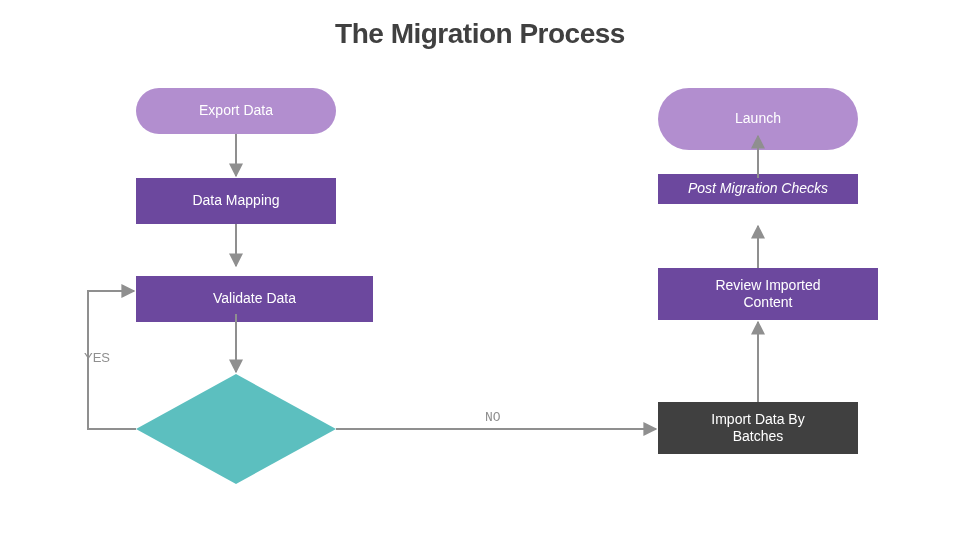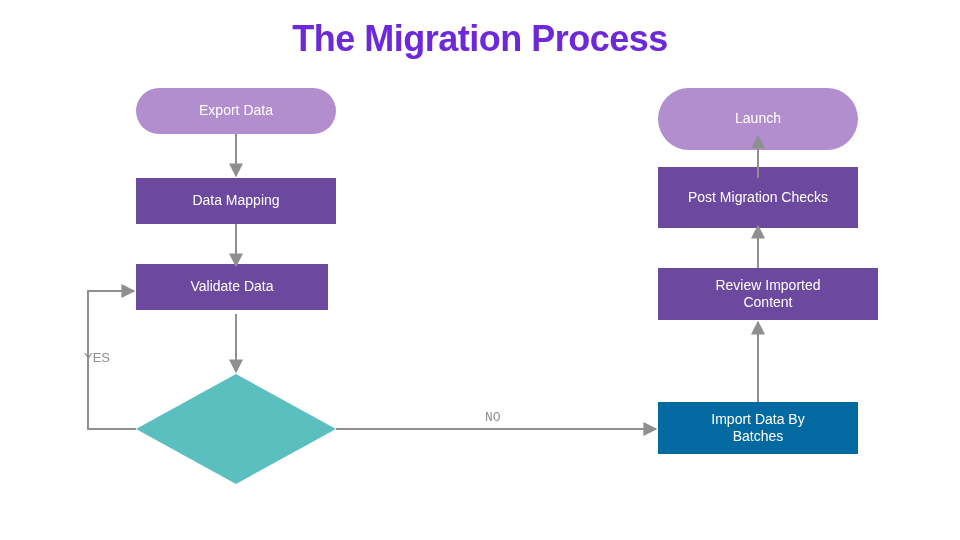--- a/index.html
+++ b/index.html
@@ -11,23 +11,23 @@
     font-family: "Helvetica Neue", Arial, sans-serif;
     overflow: hidden;
     position: relative;
   }
   .title {
     position: absolute;
     top: 18px;
     left: 0;
     width: 100%;
     text-align: center;
-    font-size: 36px;
+    font-size: 28px;
     font-weight: 800;
-    color: #6d28d9;
+    color: #404040;
     letter-spacing: -0.5px;
   }
   .node {
     position: absolute;
     display: flex;
     align-items: center;
     justify-content: center;
     text-align: center;
     color: #ffffff;
     font-size: 14px;
@@ -63,44 +63,44 @@
 <div class="title">The Migration Process</div>
 
 <div class="node pill" style="left:136px; top:88px; width:200px; height:46px; background:#b28ecf;align-items:center;">
   <span>Export Data</span>
 </div>
 
 <div class="node rect" style="left:136px; top:178px; width:200px; height:46px; background:#6c489e;">
   <span>Data Mapping</span>
 </div>
 
-<div class="node rect" style="left:136px; top:264px; width:192px; height:46px; background:#6c489e;">
+<div class="node rect" style="left:136px; top:276px; width:237px; height:46px; background:#6c489e;">
   <span>Validate Data</span>
 </div>
 
 <div class="node" style="left:136px; top:374px; width:200px; height:110px; color:#ffffff; font-size:13px; white-space:pre-line;">
   <span>Invalid Data
 Or Needs
 Restructuring</span>
 </div>
 
 <div class="node pill" style="left:658px; top:88px; width:200px; height:62px; background:#b28ecf;">
   <span>Launch</span>
 </div>
 
-<div class="node rect" style="left:658px; top:167px; width:200px; height:61px; background:#6c489e;">
+<div class="node rect" style="left:658px; top:174px; width:200px; height:30px; background:#6c489e;font-style:italic;">
   <span>Post Migration Checks</span>
 </div>
 
 <div class="node rect" style="left:658px; top:268px; width:220px; height:52px; background:#6c489e; white-space:pre-line;">
   <span>Review Imported
 Content</span>
 </div>
 
-<div class="node rect" style="left:658px; top:402px; width:200px; height:52px; background:#0369a1; white-space:pre-line;">
+<div class="node rect" style="left:658px; top:402px; width:200px; height:52px; background:#404040; white-space:pre-line;">
   <span>Import Data By
 Batches</span>
 </div>
 
 <div class="edge-label" style="left:84px; top:350px;">YES</div>
 <div class="edge-label" style="left:485px; top:410px;font-family:Liberation Mono, monospace;">NO</div>
 
 <svg class="edges" viewBox="0 0 960 540">
   <defs>
     <marker id="arrow" viewBox="0 0 10 10" refX="9" refY="5" markerWidth="7" markerHeight="7" orient="auto-start-reverse">

